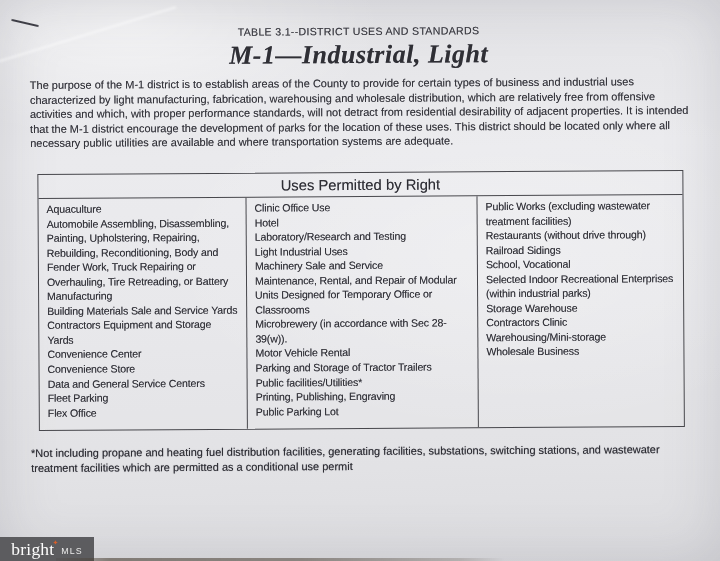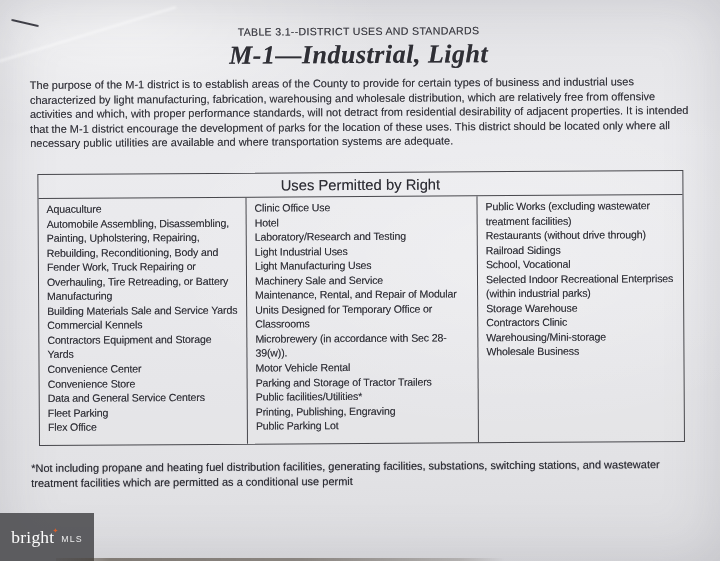--- a/index.html
+++ b/index.html
@@ -86,21 +86,21 @@
   .use-item{margin:0;}
   .footnote{
     margin:15px 27px 0 30px;
     font-size:11px;
     line-height:15px;
     color:#2c2c32;
     text-shadow:0 0 0.7px rgba(45,45,60,0.6);
   }
   .mls-badge{
     position:absolute;left:0;bottom:0;
-    width:94px;height:48px;
+    width:94px;height:24px;
     background:rgba(85,85,89,0.95);
     display:flex;align-items:center;justify-content:center;
   }
   .mls-brand{
     font-family:"Liberation Serif",serif;
     font-size:17.5px;
     color:#fdfdfd;
     letter-spacing:0.2px;
     text-shadow:none;
   }
@@ -142,34 +142,32 @@
 
     <div class="uses-table">
       <div class="uses-header">
         <span class="uses-header-text">Uses Permitted by Right</span>
       </div>
       <div class="uses-body">
         <div class="uses-col">
             <div class="use-item">Aquaculture</div>
             <div class="use-item">Automobile Assembling, Disassembling, Painting, Upholstering, Repairing, Rebuilding, Reconditioning, Body and Fender Work, Truck Repairing or Overhauling, Tire Retreading, or Battery Manufacturing</div>
             <div class="use-item">Building Materials Sale and Service Yards</div>
-            <div class="use-item">Commercial Kennels</div>
             <div class="use-item">Contractors Equipment and Storage Yards</div>
             <div class="use-item">Convenience Center</div>
             <div class="use-item">Convenience Store</div>
             <div class="use-item">Data and General Service Centers</div>
             <div class="use-item">Fleet Parking</div>
             <div class="use-item">Flex Office</div>
           </div>
         <div class="uses-col">
             <div class="use-item">Clinic Office Use</div>
             <div class="use-item">Hotel</div>
             <div class="use-item">Laboratory/Research and Testing</div>
             <div class="use-item">Light Industrial Uses</div>
-            <div class="use-item">Light Manufacturing Uses</div>
             <div class="use-item">Machinery Sale and Service</div>
             <div class="use-item">Maintenance, Rental, and Repair of Modular Units Designed for Temporary Office or Classrooms</div>
             <div class="use-item">Microbrewery (in accordance with Sec 28-39(w)).</div>
             <div class="use-item">Motor Vehicle Rental</div>
             <div class="use-item">Parking and Storage of Tractor Trailers</div>
             <div class="use-item">Public facilities/Utilities*</div>
             <div class="use-item">Printing, Publishing, Engraving</div>
             <div class="use-item">Public Parking Lot</div>
           </div>
         <div class="uses-col">

